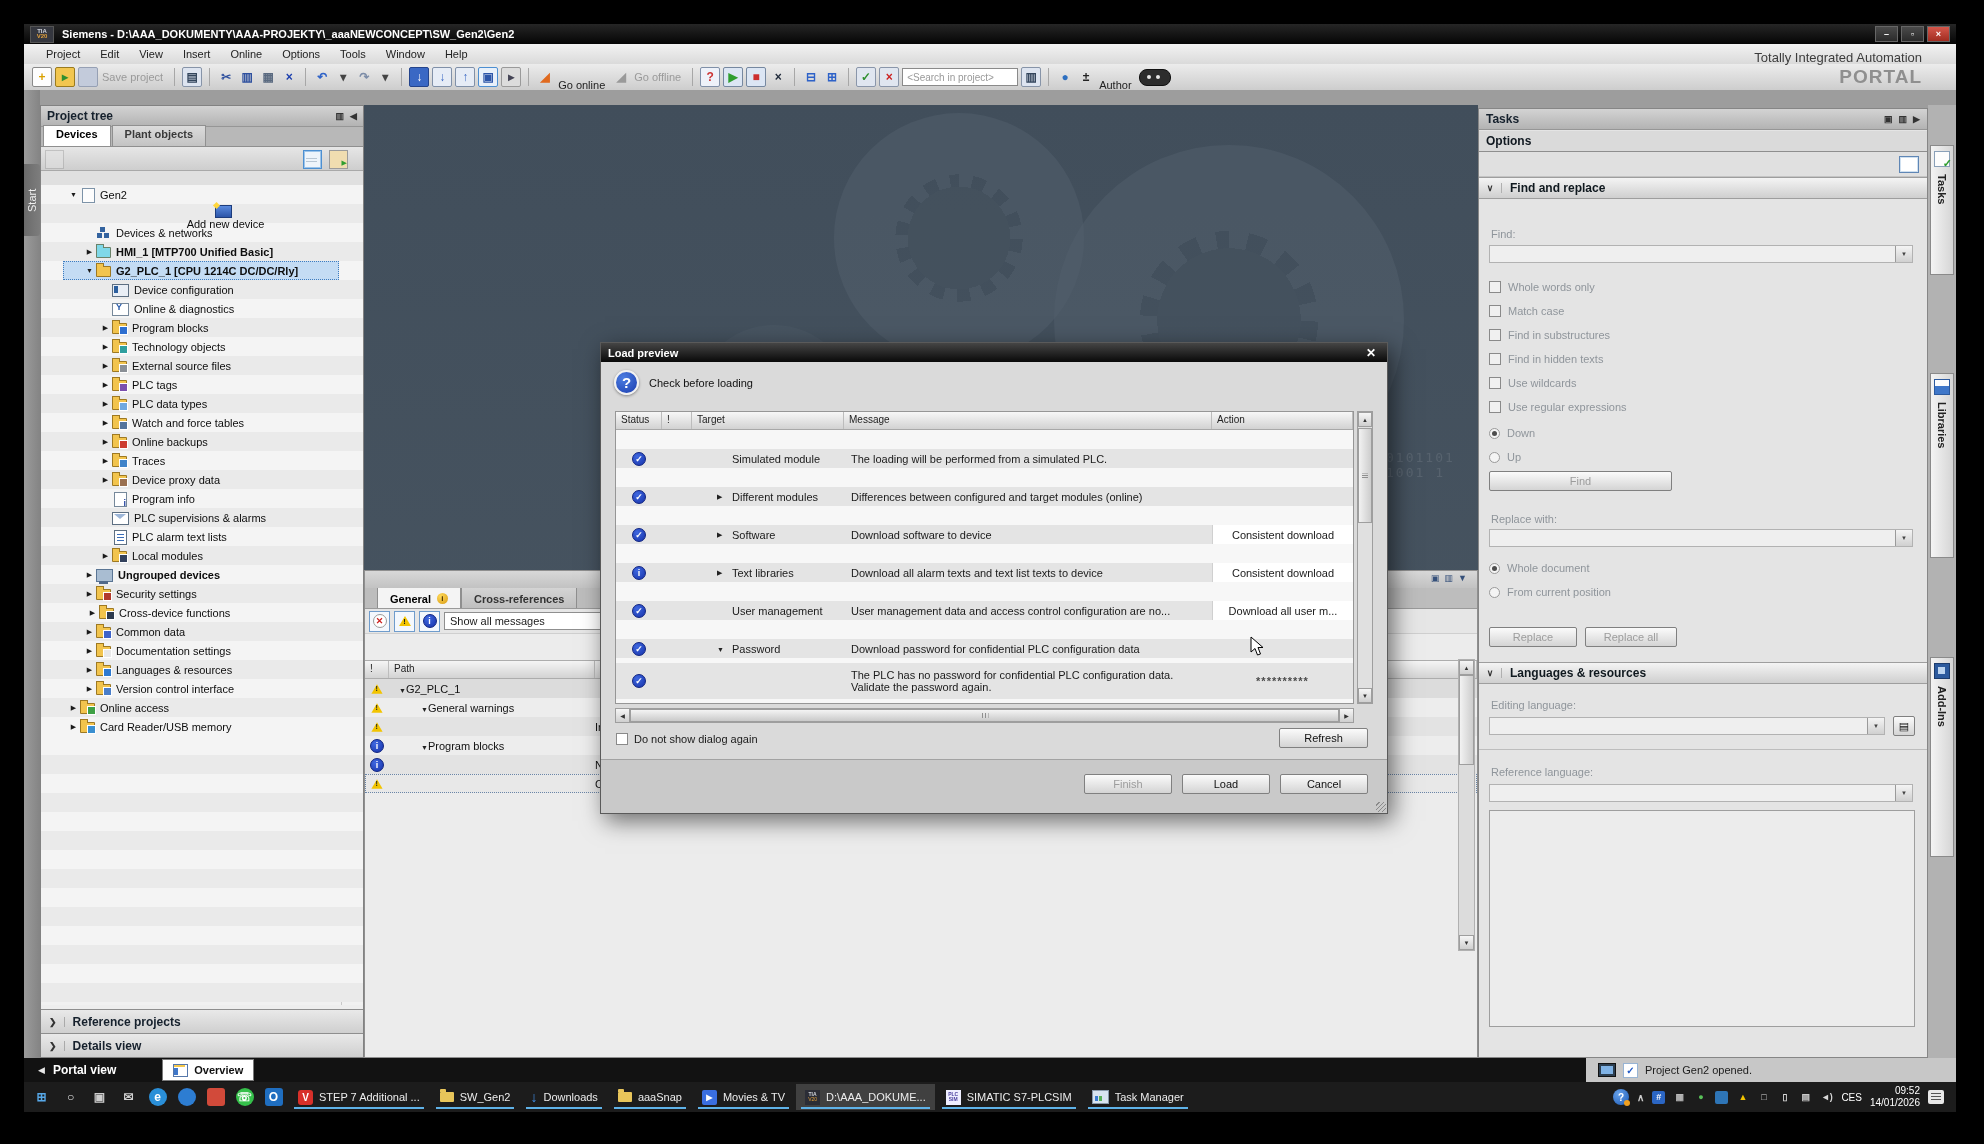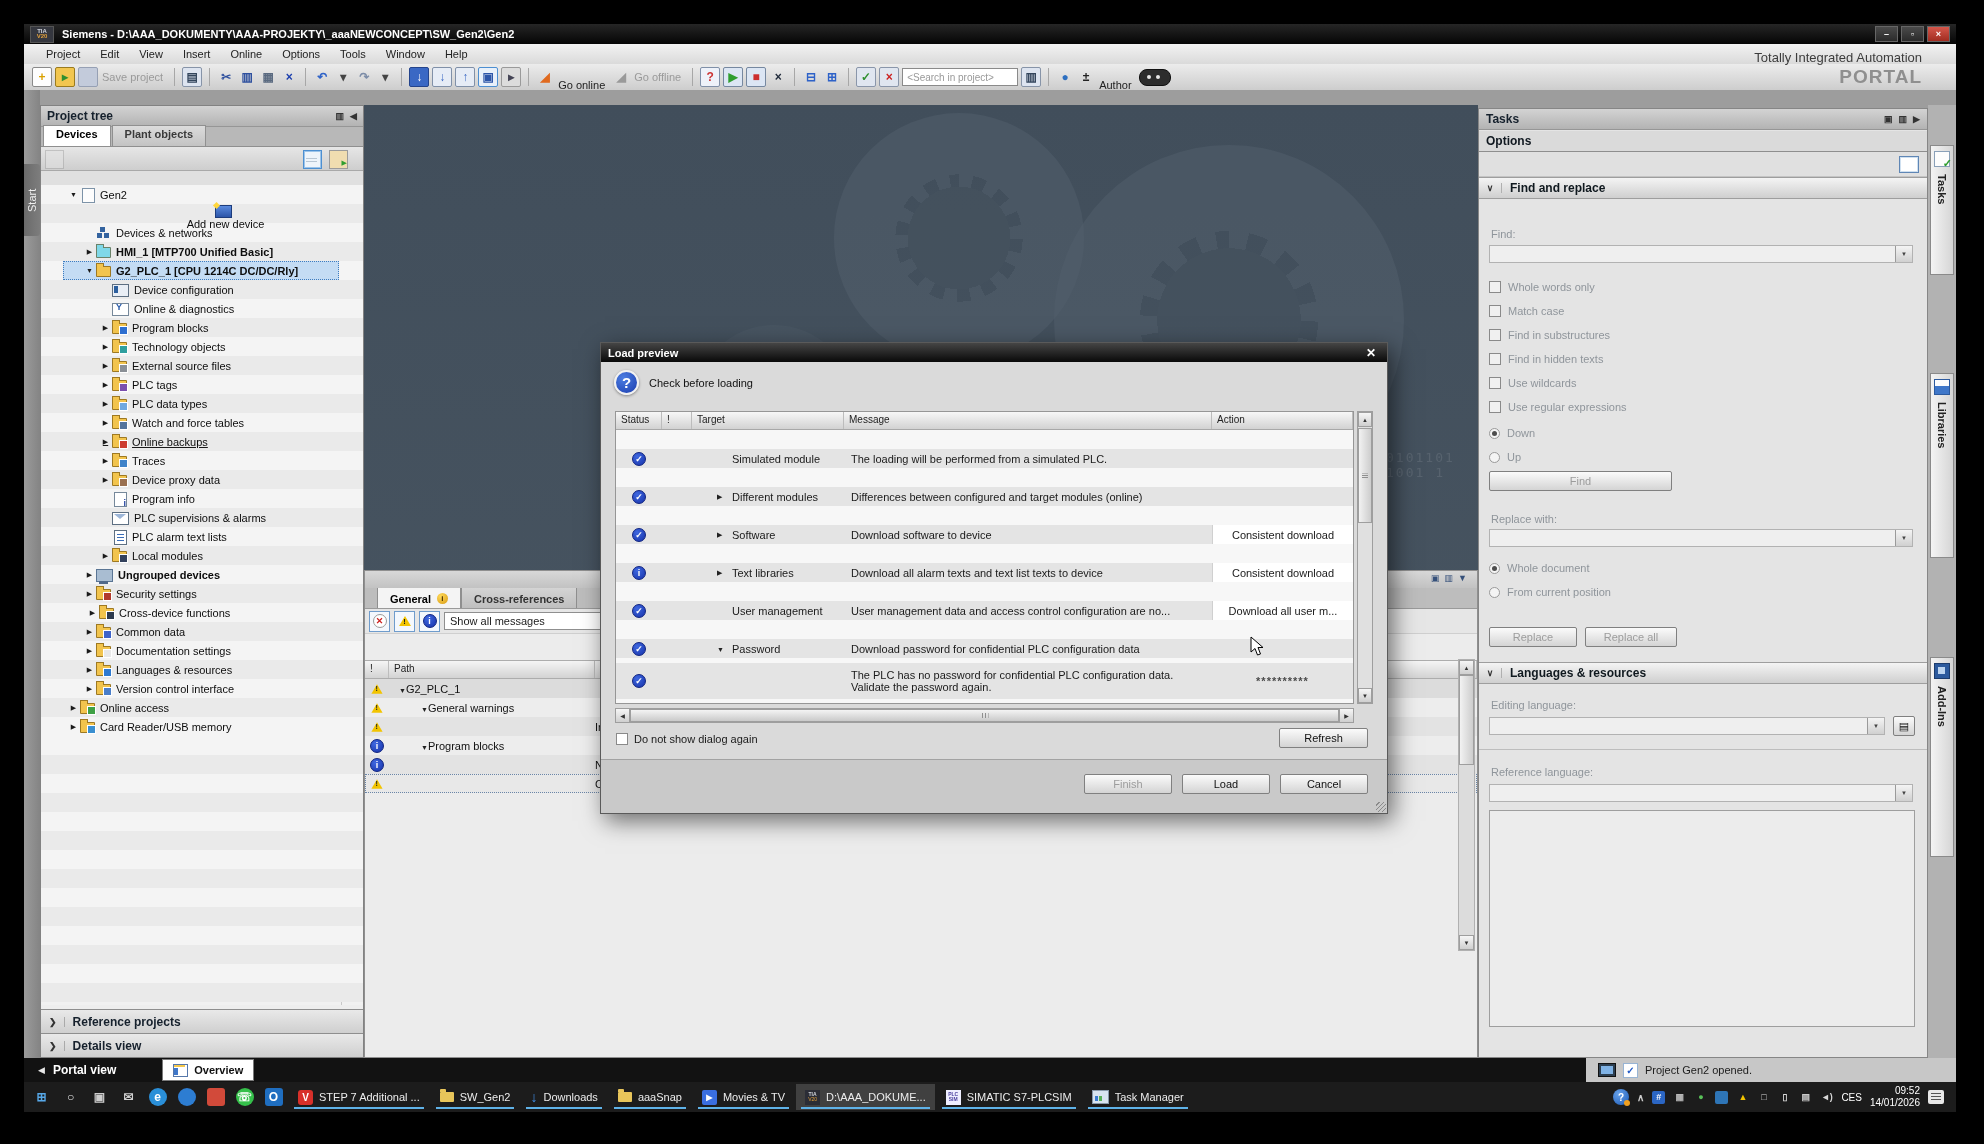--- a/index.html
+++ b/index.html
@@ -440,21 +440,21 @@
             <div class="trow b" style="padding-left: 58px;">
               <span class="texp" style="position: relative; z-index: 2;">▶</span>
               <span class="ti folder ti-f bc-lblue badge"></span>
               <span class="tlabel">PLC data types</span>
             </div>
             <div class="trow a" style="padding-left: 58px;">
               <span class="texp" style="position: relative; z-index: 2;">▶</span>
               <span class="ti folder ti-f bc-steel badge"></span>
               <span class="tlabel">Watch and force tables</span>
             </div>
-            <div class="trow b" style="padding-left: 58px; text-decoration: underline;">
+            <div class="trow b" style="padding-left: 58px;">
               <span class="texp" style="position: relative; z-index: 2;">▶</span>
               <span class="ti folder ti-f bc-red badge"></span>
               <span class="tlabel">Online backups</span>
             </div>
             <div class="trow a" style="padding-left: 58px;">
               <span class="texp" style="position: relative; z-index: 2;">▶</span>
               <span class="ti folder ti-f bc-wave badge"></span>
               <span class="tlabel">Traces</span>
             </div>
             <div class="trow b" style="padding-left: 58px;">

